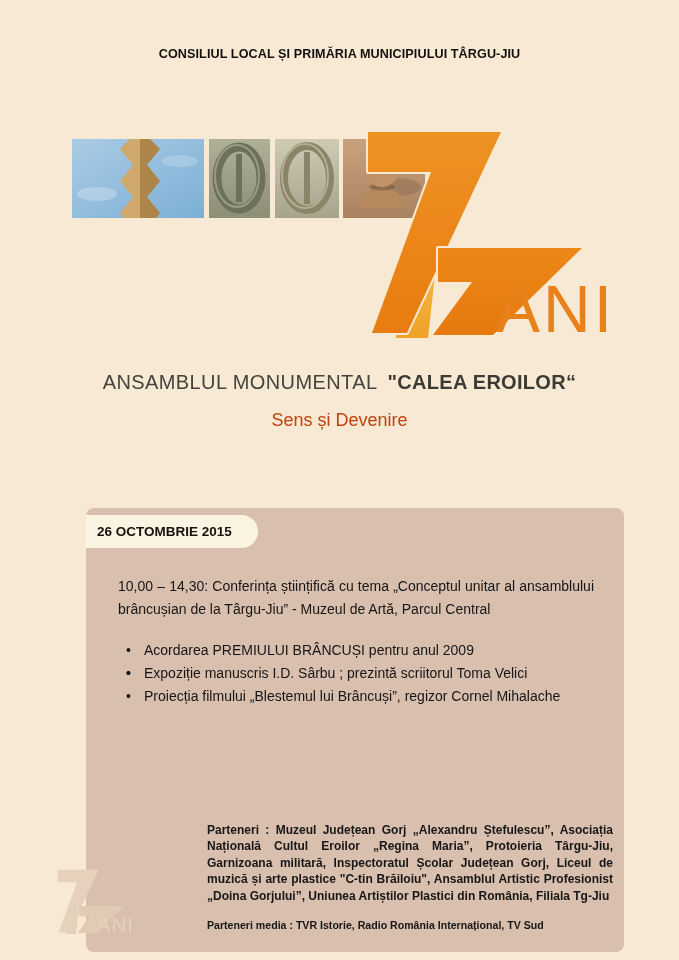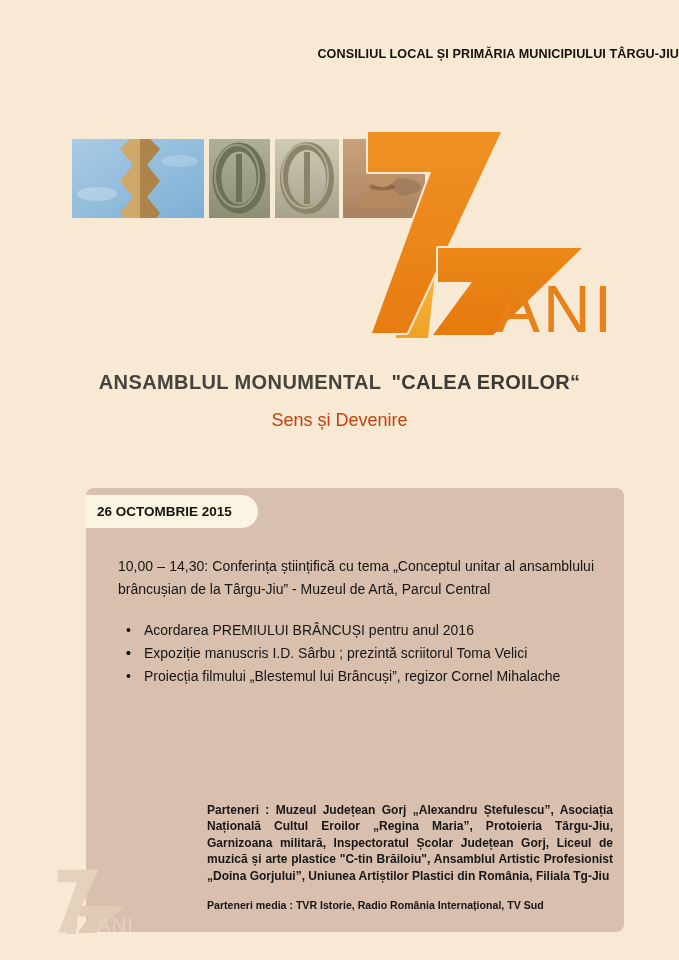--- a/index.html
+++ b/index.html
@@ -2,38 +2,38 @@
 <html><head>
 <meta charset="utf-8">
 <style>
   html,body{margin:0;padding:0;background:#888;}
   .page{
     position:relative;width:679px;height:960px;margin:0 auto;
     background:#f7e9d4;overflow:hidden;
     font-family:"Liberation Sans", sans-serif;color:#1b1b1b;
   }
   
-  .header{position:absolute;top:42px;left:0;right:0;text-align:right;
+  .header{position:absolute;top:42px;left:0;right:0;text-align:center;
     font-weight:700;font-size:12.6px;line-height:24px;color:#14110c;letter-spacing:.1px;}
   
   .photos{position:absolute;left:72px;top:139px;height:79px;display:flex;}
   .photo{height:79px;display:block;}
   .ph1{width:132px;margin-right:5px;}
   .ph2{width:61px;margin-right:5px;}
   .ph3{width:64px;margin-right:4px;}
   .ph4{width:82px;}
   
   .logo{position:absolute;left:360px;top:126px;width:262px;height:212px;z-index:2;}
   
   .title{position:absolute;top:371px;left:0;right:0;text-align:center;font-size:20px;color:#45433b;white-space:nowrap;}
-  .title .main{font-weight:700;letter-spacing:.4px;margin-top:28px;}
+  .title .main{font-weight:400;letter-spacing:.4px;margin-top:28px;}
   .title .highlight{font-weight:700;margin-left:10px;letter-spacing:.3px;color:#3c3a33;}
   .subtitle{position:absolute;top:410px;left:0;right:0;text-align:center;font-size:18px;color:#c2410c;}
   
-  .panel{position:absolute;left:86px;top:488px;width:538px;height:444px;
+  .panel{position:absolute;left:86px;top:508px;width:538px;height:444px;
     background:#d9bfae;border-radius:8px;}
   .date-pill{position:absolute;left:0;top:7px;width:172px;height:33px;background:#fbf4e2;
     border-radius:0 17px 17px 0;display:flex;align-items:center;box-sizing:border-box;
     padding-left:11px;font-weight:700;font-size:13.5px;color:#15120d;}
   .schedule{position:absolute;left:14px;top:49px;width:512px;font-size:14px;line-height:23px;color:#161616;}
   .schedule p{margin:18px;text-align:justify;}
   .b-item{position:relative;padding-left:44px;text-align:justify;}
   .b-item .bullet{position:absolute;left:26px;}
   .partners{position:absolute;left:121px;top:314px;width:406px;font-size:12px;line-height:16.4px;
     font-weight:700;color:#171717;text-align:justify;}
@@ -132,21 +132,21 @@
   <div class="subtitle">Sens și Devenire</div>
 
   <div class="panel">
     <div class="date-pill">
       <span>26 OCTOMBRIE 2015</span>
     </div>
 
     <div class="schedule">
       <p>10,00 – 14,30: Conferința științifică cu tema „Conceptul unitar al ansamblului brâncușian de la Târgu-Jiu” - Muzeul de Artă, Parcul Central</p>
       <div class="b-item">
-        <span class="bullet">•</span><span>Acordarea PREMIULUI BRÂNCUȘI pentru anul 2016</span>
+        <span class="bullet">•</span><span>Acordarea PREMIULUI BRÂNCUȘI pentru anul 2009</span>
       </div>
       <div class="b-item">
         <span class="bullet">•</span>
       </div>
       <div class="b-item">
         <span class="bullet">•</span><span>Expoziție manuscris I.D. Sârbu ; prezintă scriitorul Toma Velici</span>
       </div>
       <div class="b-item">
         <span class="bullet">•</span><span>Proiecția filmului „Blestemul lui Brâncuși”, regizor Cornel Mihalache</span>
       </div>

